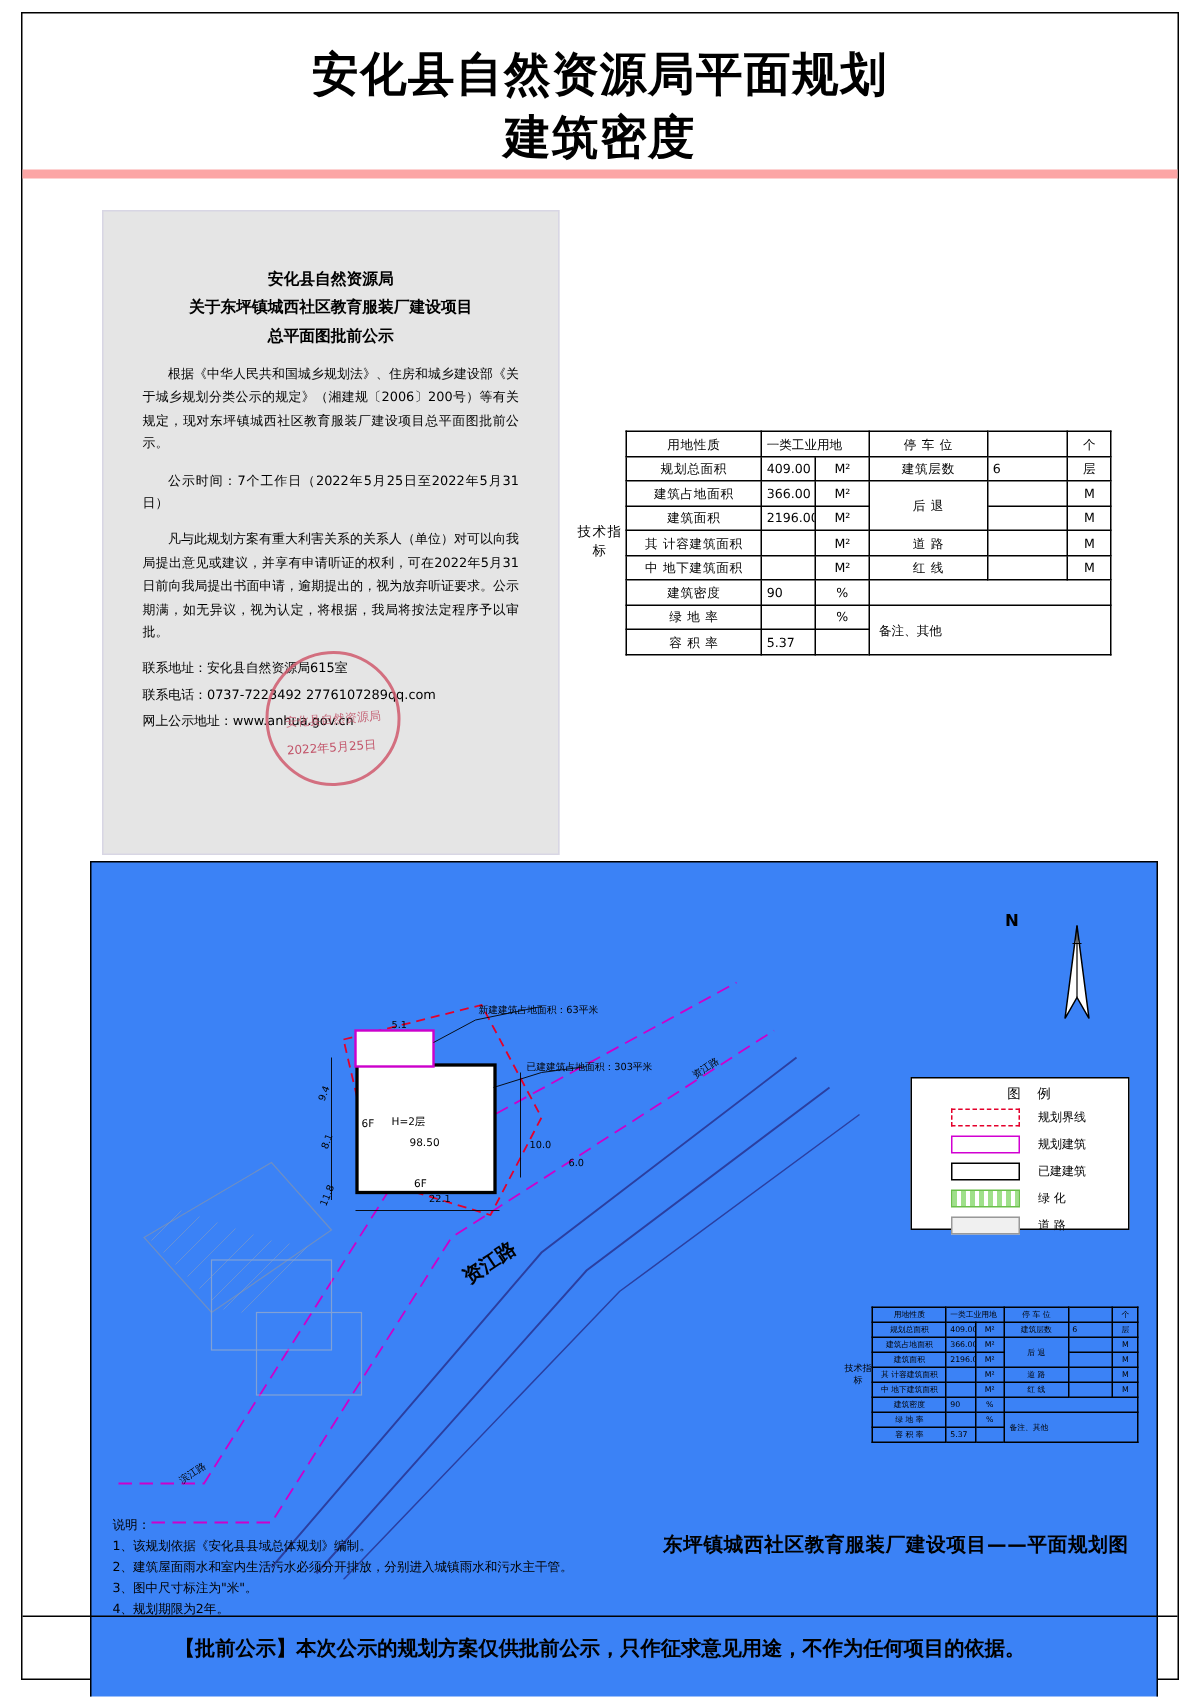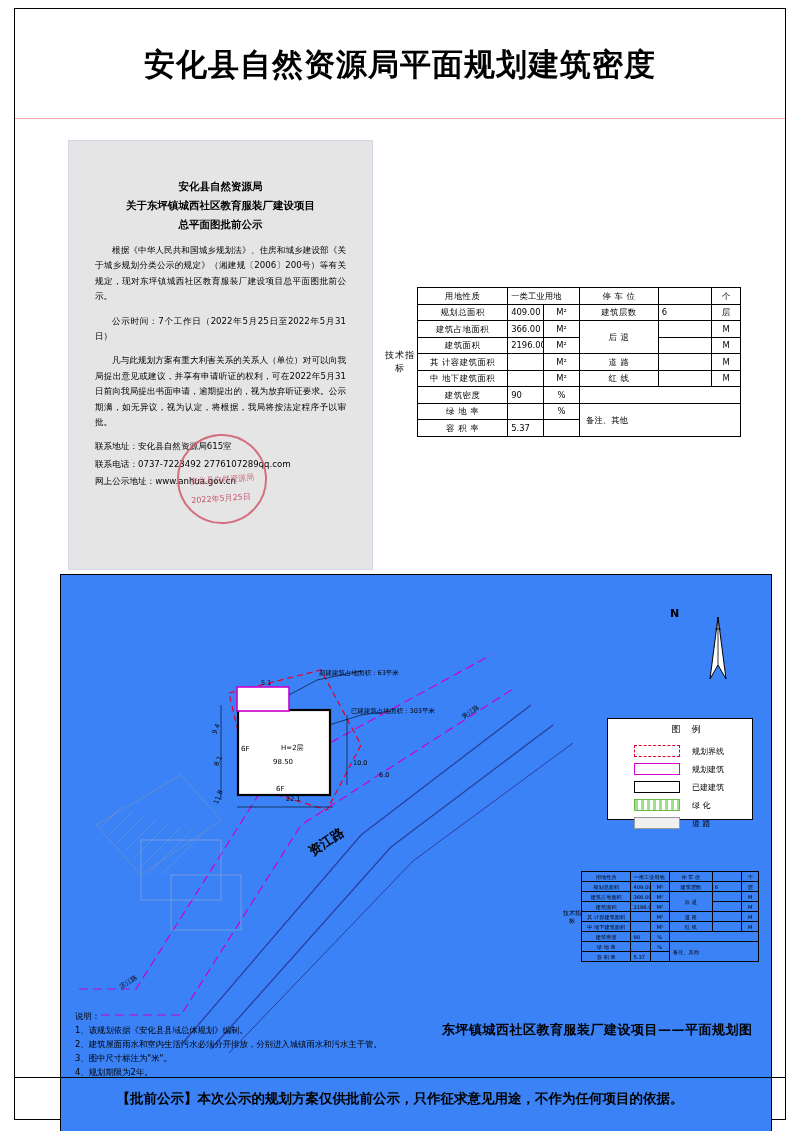--- a/index.html
+++ b/index.html
@@ -14,23 +14,23 @@
   .page{
     position:absolute;
     left:14px;top:8px;
     width:772px;height:1112px;
     border:1px solid #000;
     box-sizing:border-box;
   }
   
   .title-box{
     position:absolute;left:0;top:0;width:100%;height:110px;
-    border-bottom:1px solid #fca5a5;
+    border-bottom:6px solid #fca5a5;
     box-sizing:border-box;
-    display:flex;align-items:center;justify-content:center;
+    display:flex;flex-direction:column;align-items:center;justify-content:flex-end;
   }
   .title-line{
     font-family:"DejaVu Sans","Liberation Sans",sans-serif;
     font-weight:bold;font-size:31px;line-height:42px;letter-spacing:1px;
   }
   
   .notice{
     position:absolute;left:53px;top:131px;width:305px;height:430px;
     background:#e5e5e5;
     border:1px solid #d8d6e4;
@@ -96,21 +96,21 @@
   .legend{
     position:absolute;left:592px;top:709px;width:146px;height:102px;
     border:1px solid #000;box-sizing:border-box;background:#fff;
     font-size:8px;
     padding-left:16px;
   }
   .legend-title{
     text-align:center;font-size:9px;letter-spacing:4px;margin-top:4px;margin-bottom:3px;
   }
   .legend-row{
-    display:flex;align-items:flex-end;height:18px;padding-left:10px;
+    display:flex;align-items:flex-start;height:18px;padding-left:10px;
   }
   .legend-swatch{
     width:46px;height:12px;margin-right:12px;box-sizing:border-box;
   }
   .sw-red{border:1.4px dashed #e4002b;}
   .sw-magenta{border:1.4px solid #d200d2;}
   .sw-black{border:1.6px solid #000;}
   .sw-green{border:1px solid #6abf4b;background:repeating-linear-gradient(90deg,#9fe08a 0 3px,#fff 3px 6px);}
   .sw-road{border:1px solid #999;background:#f0f0f0;}
   
@@ -303,21 +303,21 @@
 
       <g transform="translate(657,62)">
         <path d="M0 -20 L8 42 L0 28 L-8 42 Z" fill="#ffffff" stroke="#000" stroke-width="1"></path>
         <path d="M0 -20 L0 28" stroke="#000" stroke-width=".8"></path>
         <path d="M-3 -8 L3 -8" stroke="#000" stroke-width=".8"></path>
       </g>
     </svg>
 
     <div class="lbl" style="left:258px;top:94px;">新建建筑占地面积：63平米</div>
     <div class="lbl" style="left:290px;top:132px;">已建建筑占地面积：303平米</div>
-    <div class="lbl" style="left:220px;top:168px;font-size:7px;">H=2层</div>
+    <div class="lbl" style="left:200px;top:168px;font-size:7px;">H=2层</div>
     <div class="lbl" style="left:212px;top:183px;font-size:7px;">98.50</div>
     <div class="lbl" style="left:180px;top:170px;font-size:7px;">6F</div>
     <div class="lbl" style="left:215px;top:210px;font-size:7px;">6F</div>
     <div class="lbl" style="left:150px;top:150px;transform:rotate(-68deg);">9.4</div>
     <div class="lbl" style="left:152px;top:182px;transform:rotate(-68deg);">8.1</div>
     <div class="lbl" style="left:150px;top:218px;transform:rotate(-68deg);">11.8</div>
     <div class="lbl" style="left:200px;top:104px;">5.1</div>
     <div class="lbl" style="left:292px;top:184px;">10.0</div>
     <div class="lbl" style="left:225px;top:220px;">22.1</div>
     <div class="lbl" style="left:318px;top:196px;">6.0</div>

